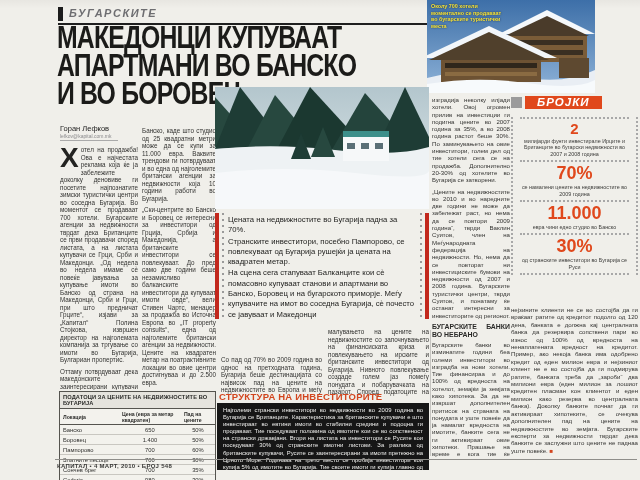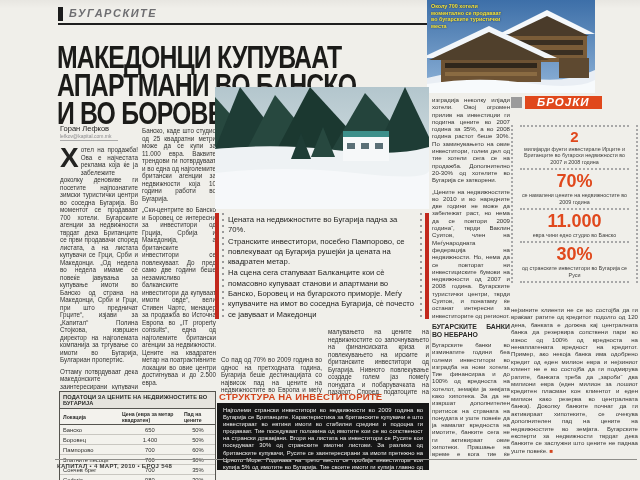--- a/index.html
+++ b/index.html
@@ -8,21 +8,21 @@
   .page::before{content:"";position:absolute;inset:0;background:linear-gradient(180deg,#e3e1dc 0,#f0efea 8px),
         linear-gradient(90deg,#ecebe6 0,#f0efea 56px);pointer-events:none;opacity:.6;}
 
   
   .sec-bar{position:absolute;left:58px;top:7px;width:5px;height:14px;background:#1c1c1c;}
   .sec-label{position:absolute;left:69px;top:7px;font-size:11px;font-weight:bold;font-style:italic;
              color:#6e6e71;letter-spacing:1.5px;}
   .head-rule{position:absolute;left:58px;top:23px;width:452px;height:2px;background:#1f1f1f;}
   .kicker{position:absolute;left:60px;top:27px;font-size:8px;font-weight:bold;color:#7a7a7e;letter-spacing:.4px;}
 
-  .headline{position:absolute;left:57px;top:44px;}
+  .headline{position:absolute;left:57px;top:24px;}
   .headline span{display:block;white-space:nowrap;font-weight:bold;color:#1b1b19;font-size:31px;
                  line-height:28px;letter-spacing:-1px;transform:scaleX(.8);transform-origin:0 50%;}
 
   
   .byline{position:absolute;left:60px;top:124px;width:80px;}
   .by-name{font-size:7.5px;font-weight:normal;color:#222;}
   .by-mail{font-size:5px;color:#8a8a8c;}
   .by-rule{width:58px;height:1px;background:#aaa;margin-top:1px;}
 
   
@@ -62,21 +62,21 @@
   .strbox{position:absolute;left:217px;top:403px;width:212px;height:67px;background:#161616;
           color:#f1f1ef;font-size:5.9px;line-height:7.1px;text-align:justify;padding:4px 6px;
           box-sizing:border-box;overflow:hidden;}
 
   
   .col4{left:432px;top:96px;width:78px;height:362px;font-size:6.1px;line-height:7.3px;}
   .colrule{position:absolute;left:430px;top:330px;width:1px;height:126px;background:#c5c4c0;}
 
   
   .numbox{position:absolute;left:511px;top:96px;width:127px;}
-  .num-head{display:flex;align-items:center;gap:3px;margin-bottom:16px;}
+  .num-head{display:flex;align-items:center;gap:3px;margin-bottom:8px;}
   .num-sq{width:11px;height:11px;background:#9b9b9b;}
   .num-title{background:#e0481c;color:#fff;font-weight:bold;font-style:italic;font-size:11.5px;
              padding:0 12px 1px;letter-spacing:1px;}
   .num-body{border-left:2px dotted #a8a8a8;border-right:2px dotted #a8a8a8;padding:0 7px;}
   .num-item{border-top:2px dotted #a8a8a8;padding:2px 0 3px;text-align:center;}
   .num-item:last-child{border-bottom:2px dotted #a8a8a8;}
   .num-val{color:#e0481c;font-weight:bold;font-size:18px;line-height:19px;}
   .num-val.small{font-size:15px;line-height:16px;}
   .num-desc{font-size:5.4px;line-height:6.4px;color:#3c3c3a;margin-top:1px;}
   .col5{left:511px;top:306px;width:127px;height:150px;font-size:6.1px;line-height:7.4px;}

